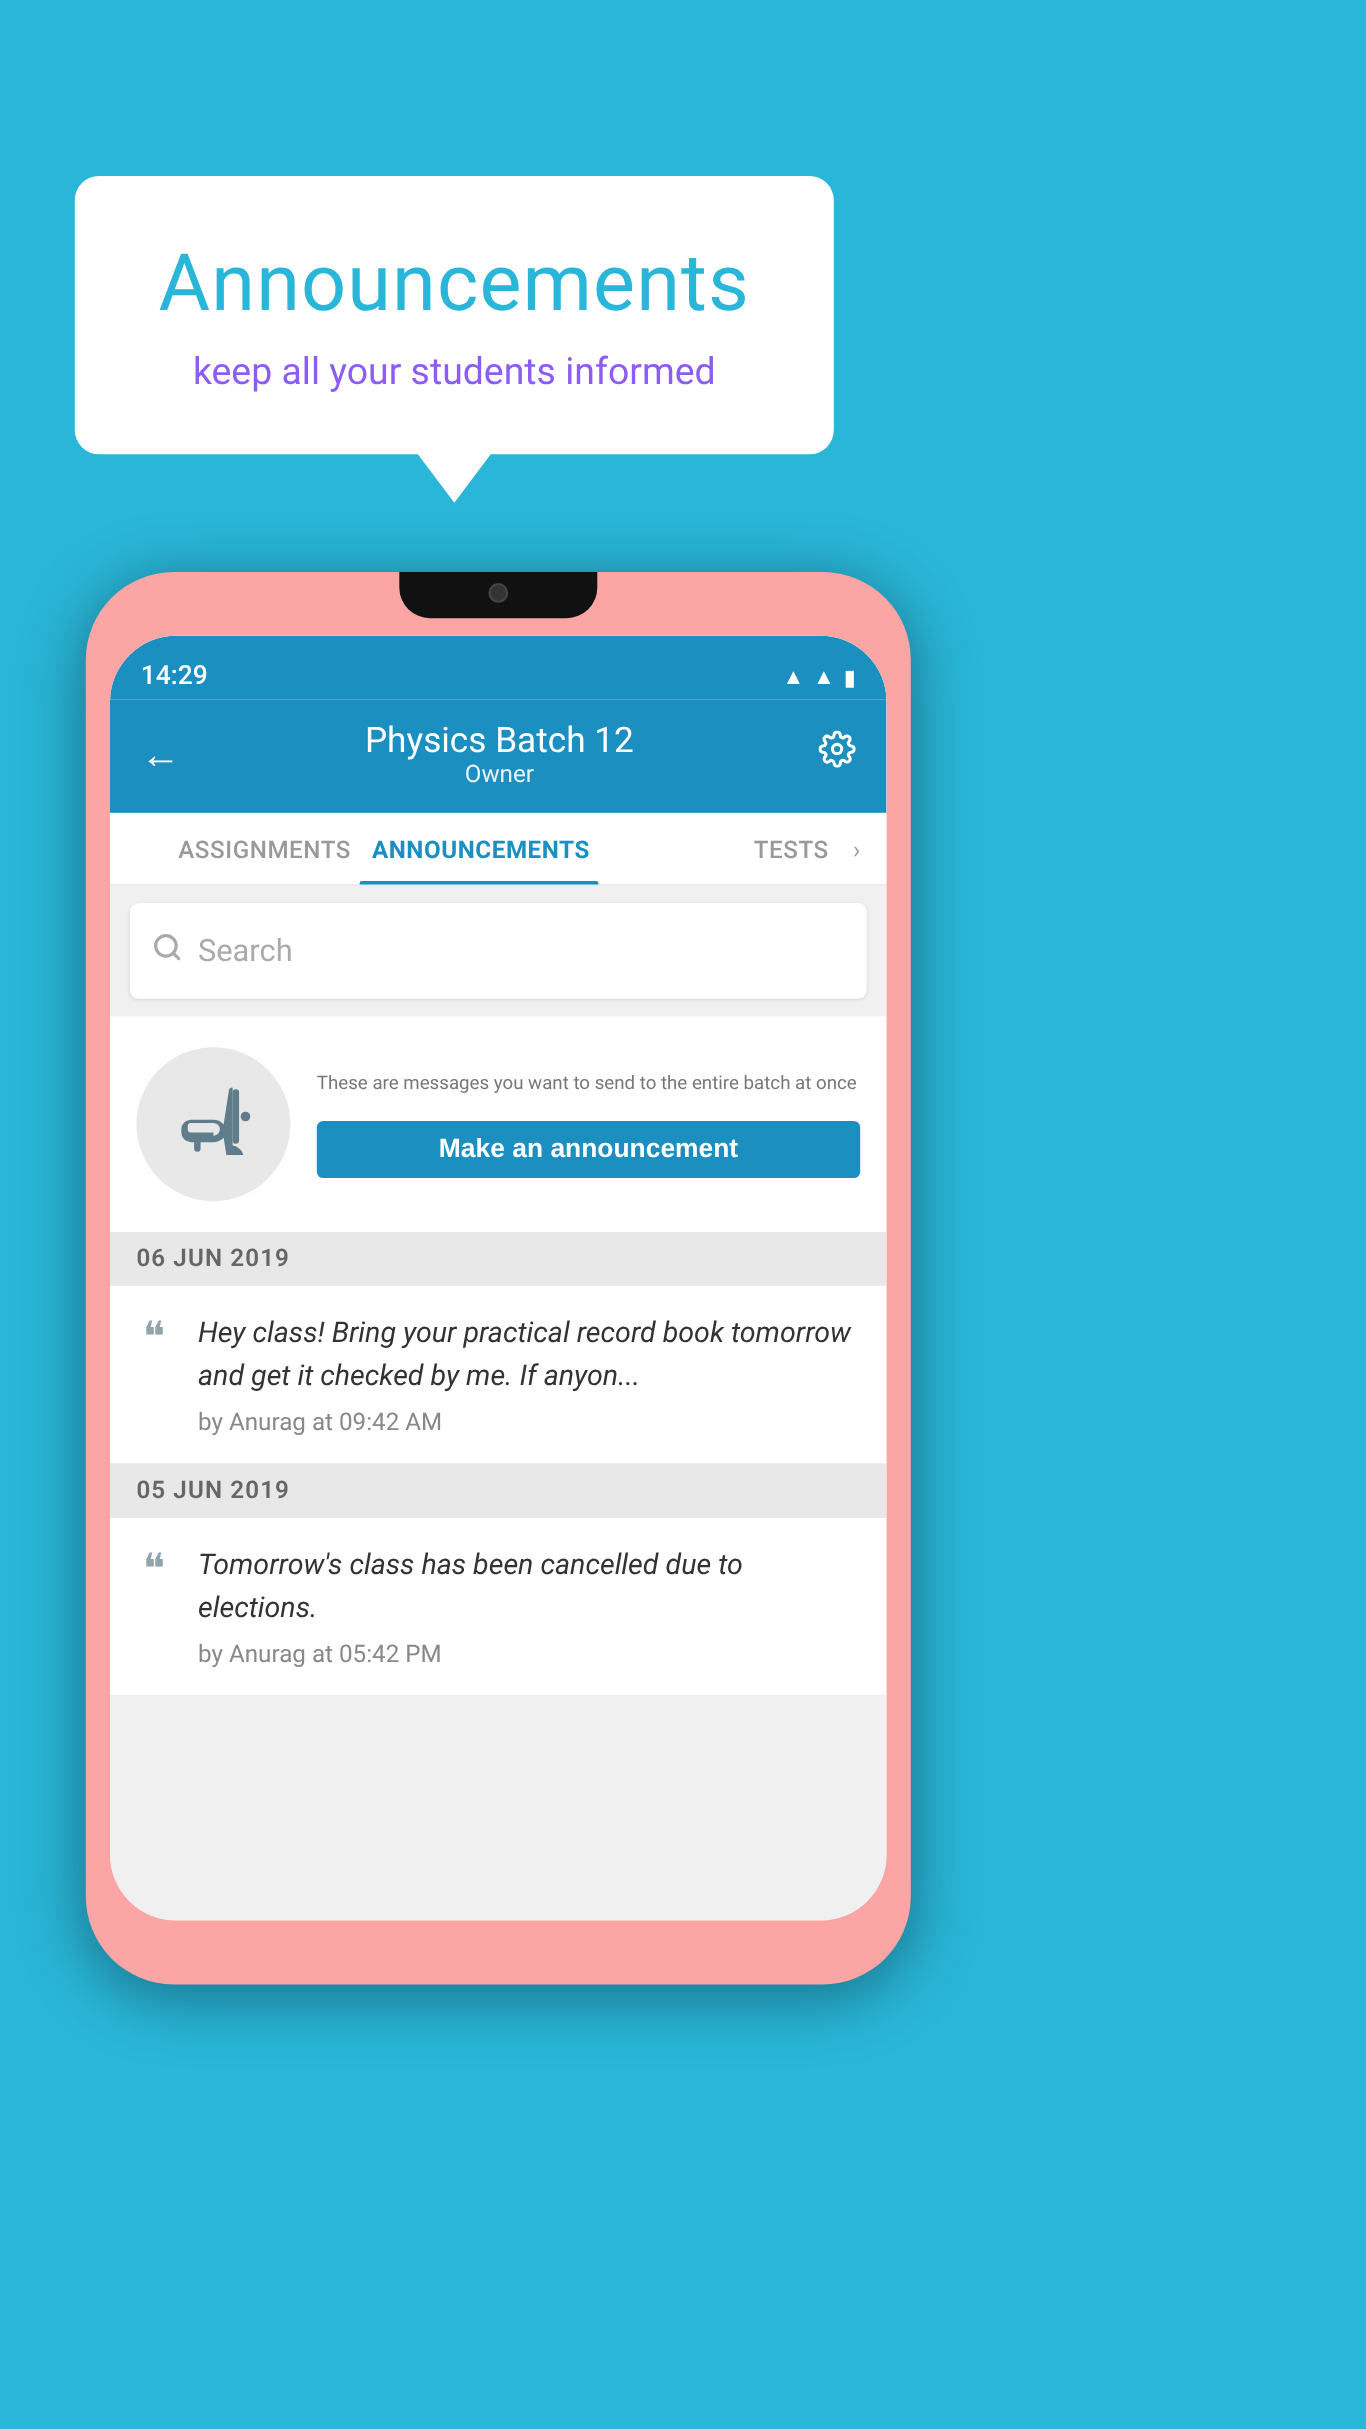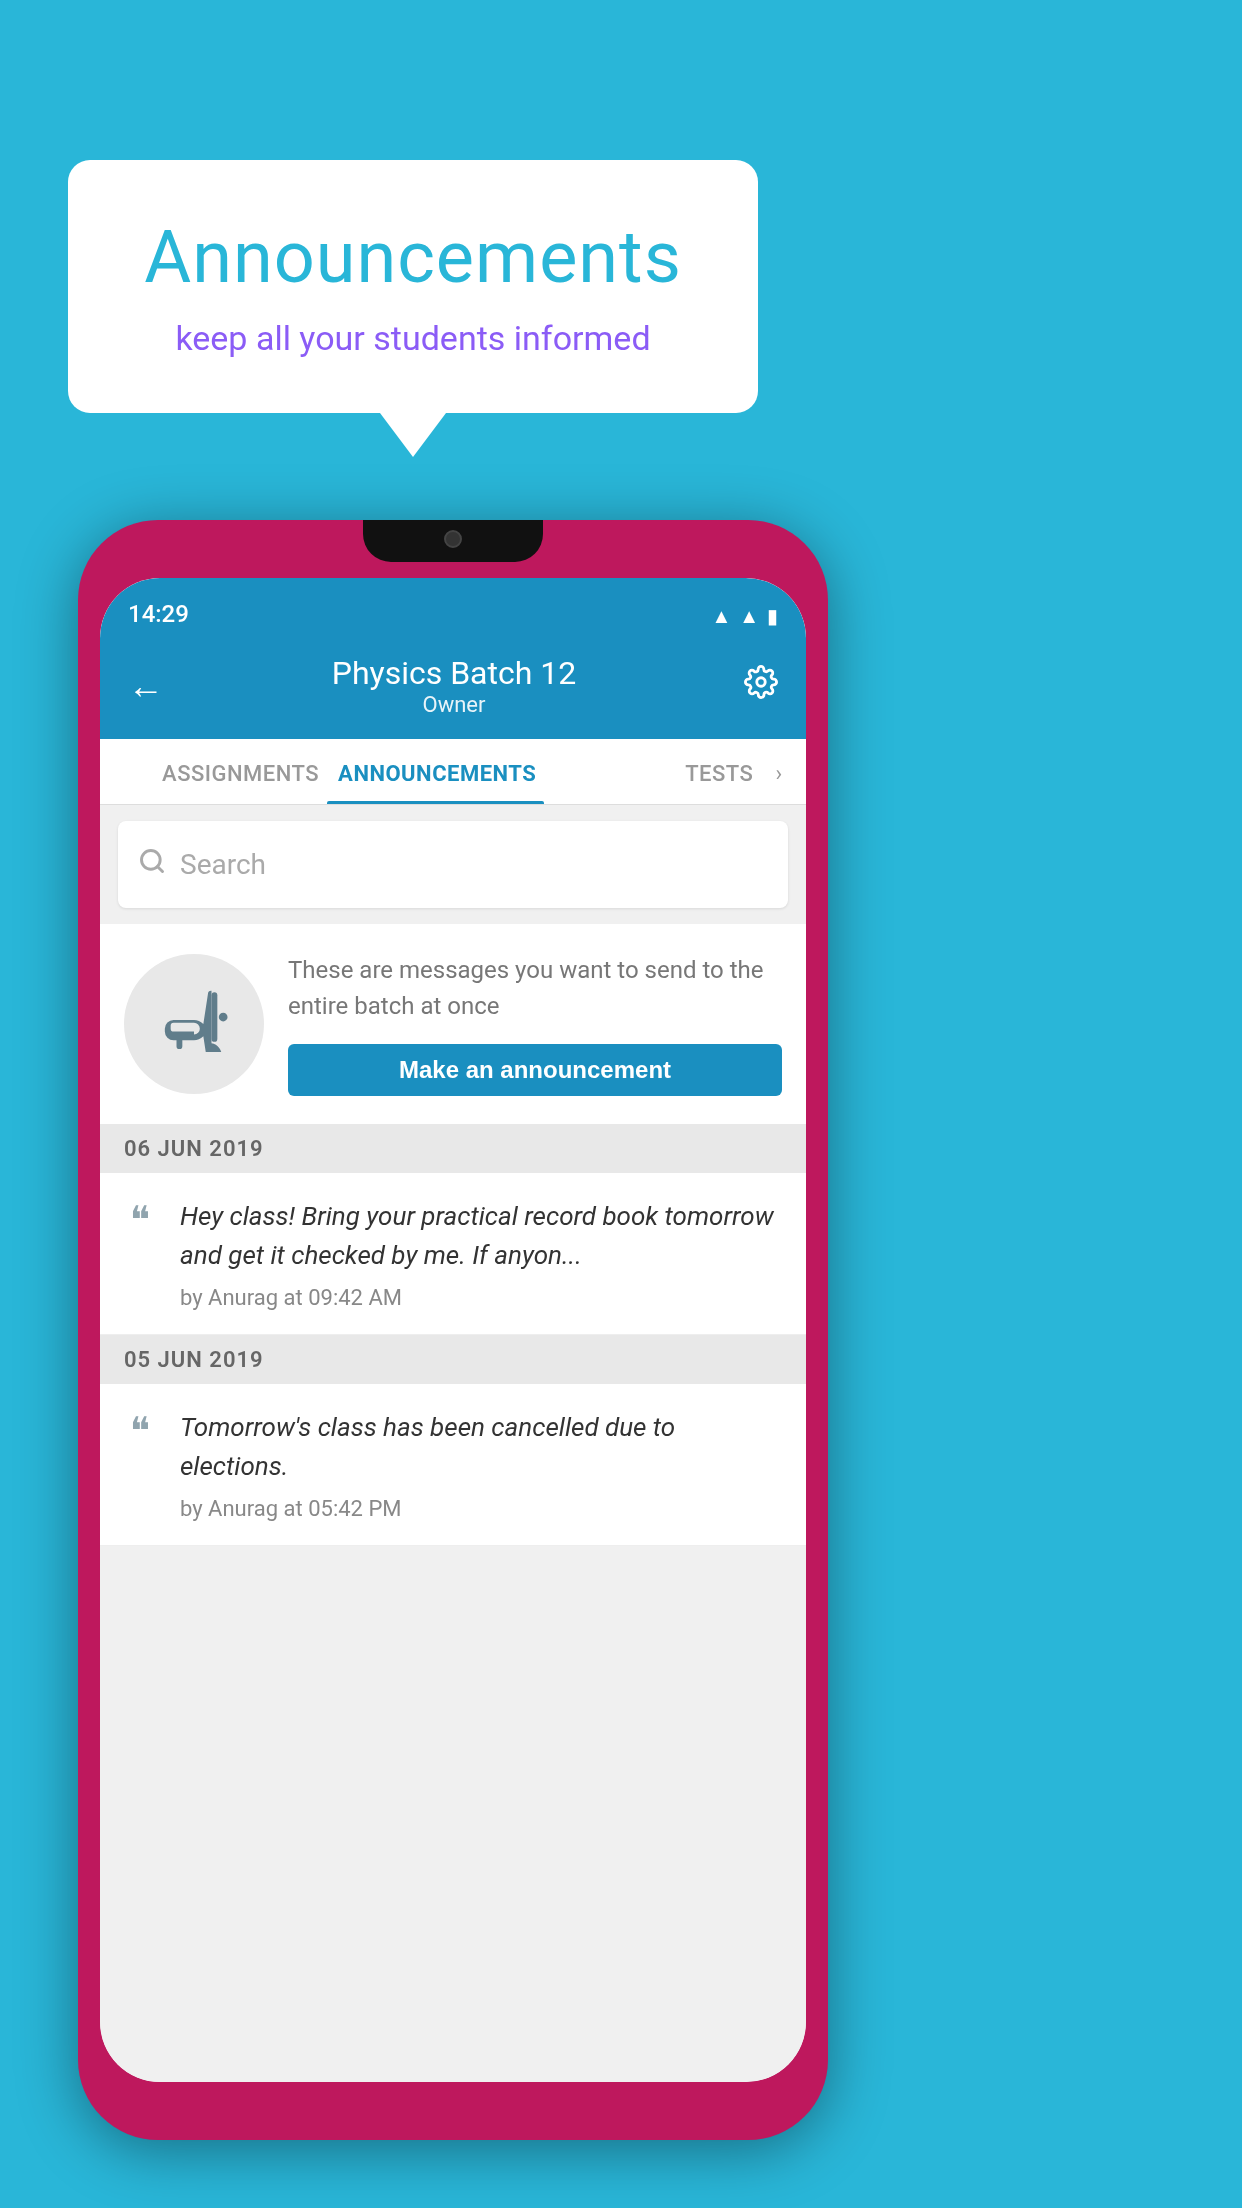--- a/index.html
+++ b/index.html
@@ -55,22 +55,22 @@
       color: #8b5cf6;
       font-weight: 400;
     }
 
     
     .phone-frame {
       position: absolute;
       top: 520px;
       left: 78px;
       width: 750px;
-      height: 1620px;
-      background: #be185d;
+      height: 1284px;
+      background: #fca5a5;
       border-radius: 80px;
       box-shadow: 0 10px 60px rgba(0,0,0,0.4);
       overflow: hidden;
     }
 
     
     .phone-screen {
       position: absolute;
       top: 58px;
       left: 22px;
@@ -267,21 +267,21 @@
       font-size: 56px;
       color: #607d8b;
     }
 
     .promo-content {
       flex: 1;
     }
 
     .promo-description {
       color: #777;
-      font-size: 24px;
+      font-size: 17px;
       line-height: 1.5;
       margin-bottom: 20px;
     }
 
     .make-announcement-btn {
       background: #1a8fc0;
       color: #fff;
       border: none;
       border-radius: 6px;
       padding: 12px 28px;

